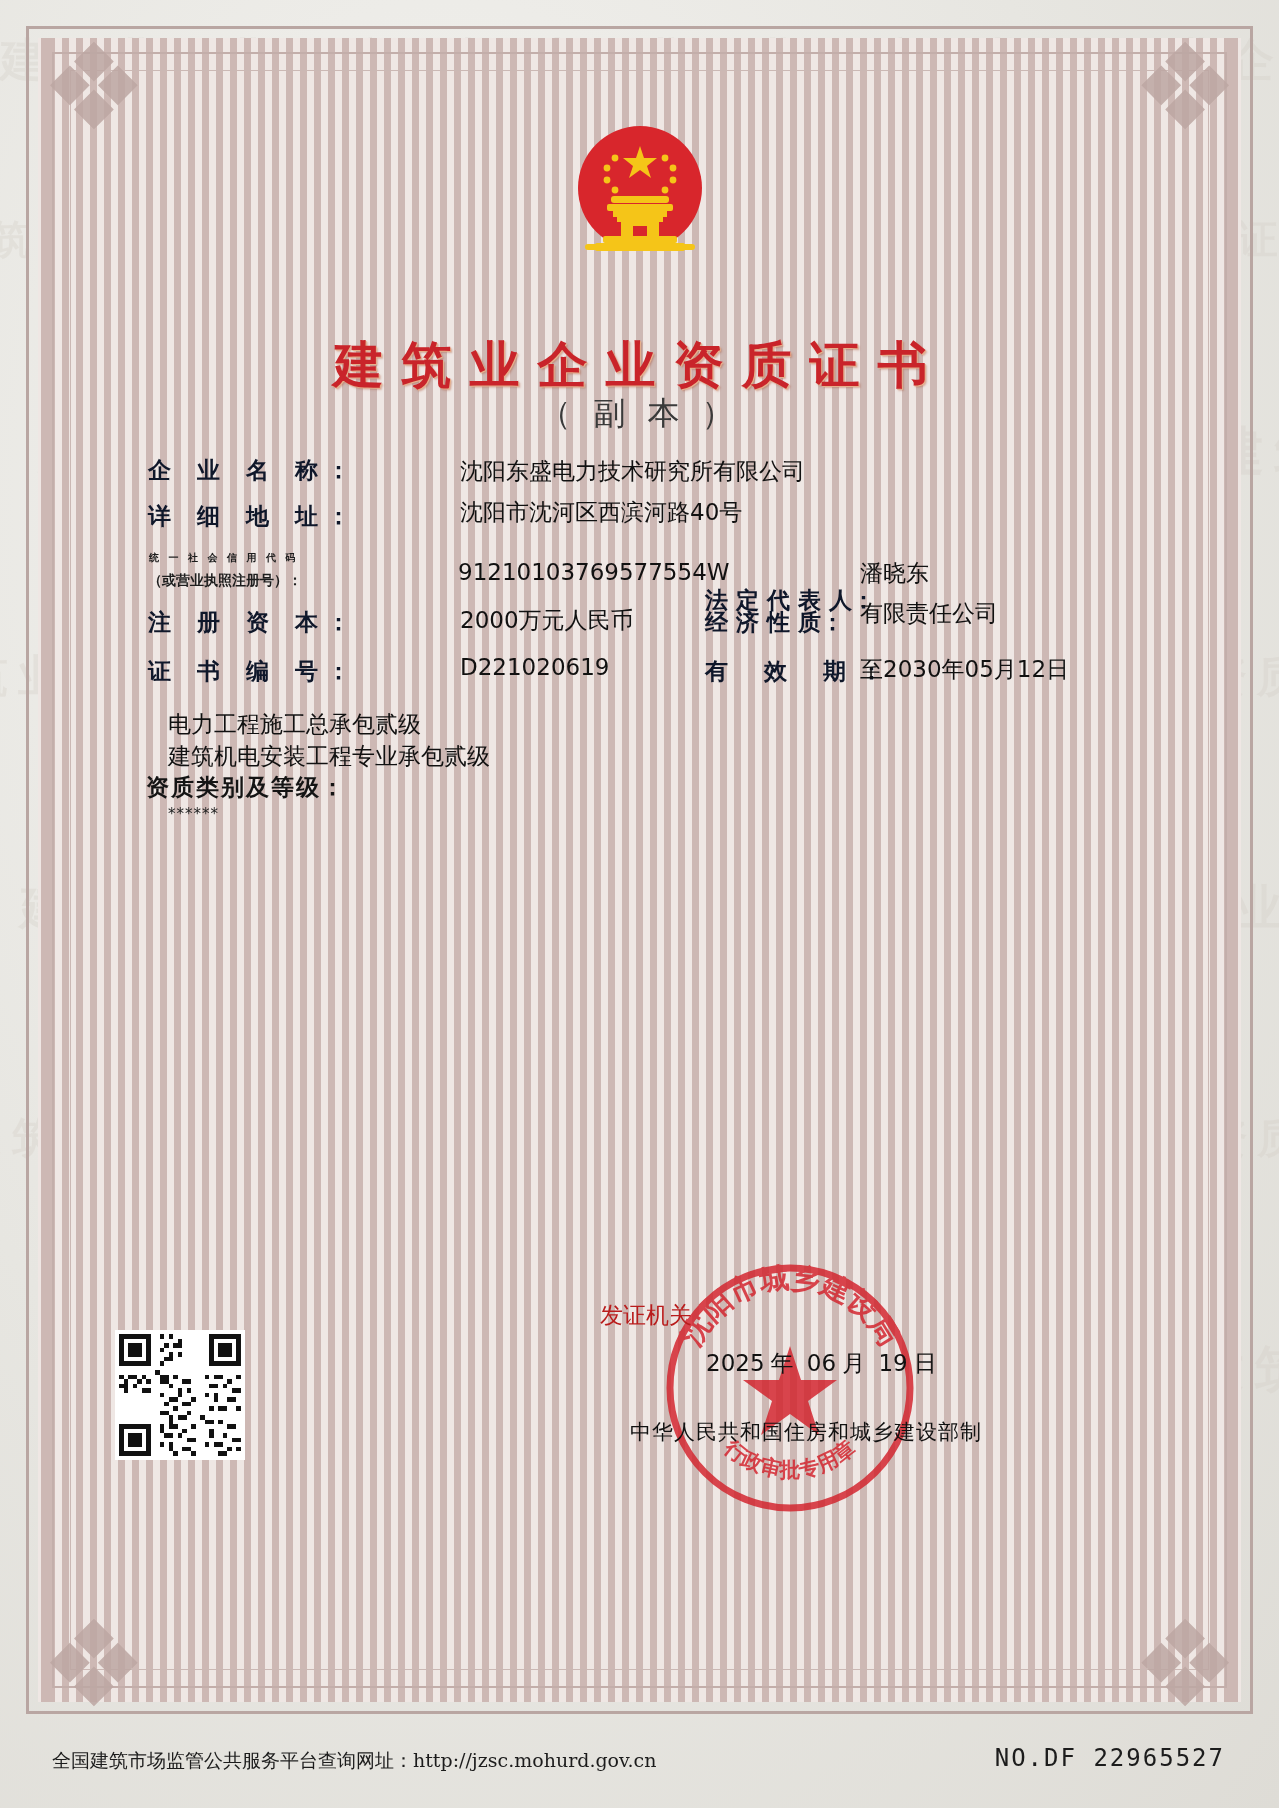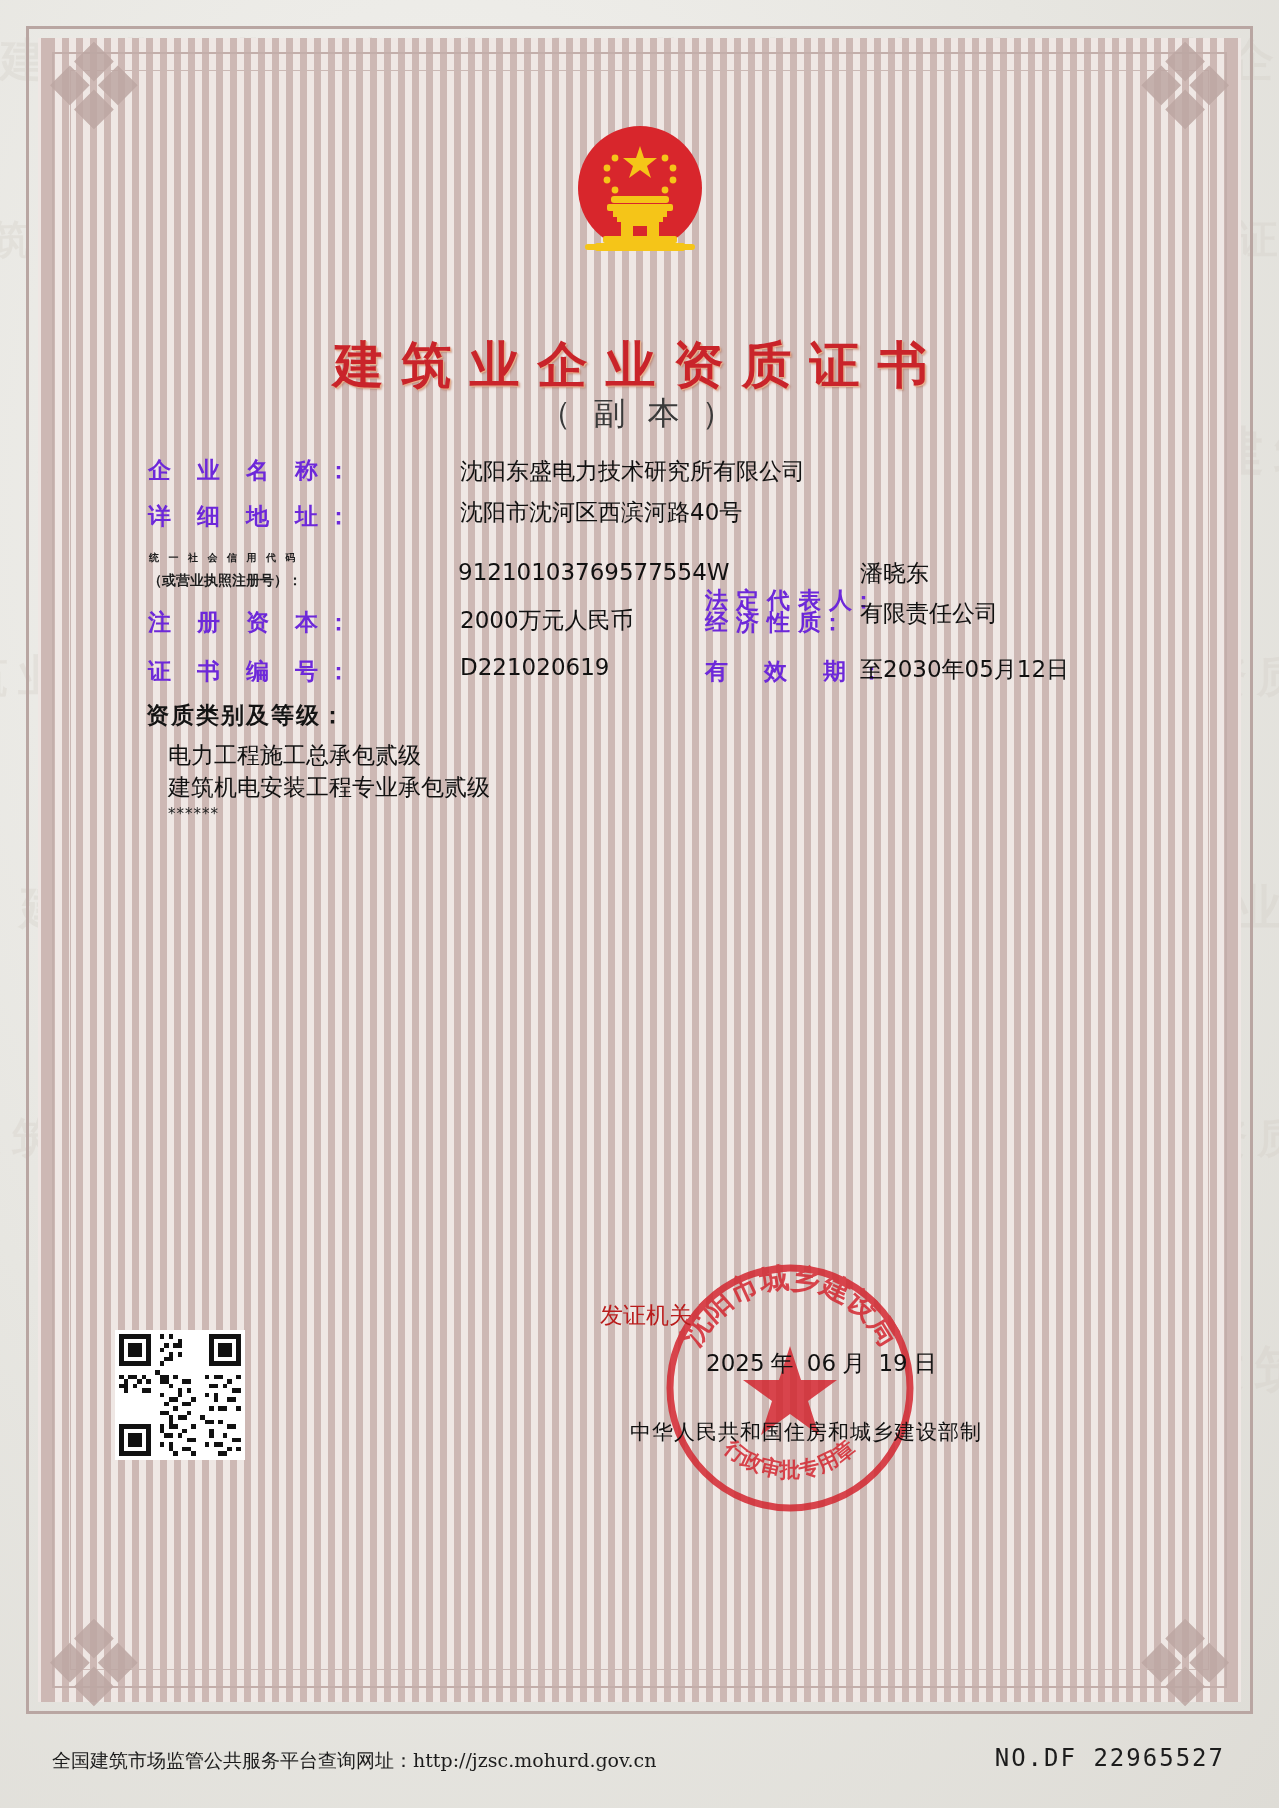--- a/index.html
+++ b/index.html
@@ -129,21 +129,21 @@
   #fields {
     position: absolute;
     left: 140px;
     top: 455px;
     width: 1000px;
     color: #1d1d1d;
   }
   .lbl {
     font-size: 23px;
     font-weight: bold;
-    color: #6d28d9;
+    color: #0f172a;
     white-space: nowrap;
   }
   .lbl.spaced { letter-spacing: 9px; }
   .val {
     font-size: 23px;
     color: #111;
     white-space: nowrap;
   }
   .abs { position: absolute; }
 
@@ -349,25 +349,25 @@
     <div class="val abs" id="f-rep-val">潘晓东</div>
 
     <div class="lbl abs" id="f-econ-lbl">经 济 性 质：</div>
     <div class="val abs" id="f-econ-val">有限责任公司</div>
 
     <div class="lbl abs" id="f-valid-lbl">有 效 期：</div>
     <div class="val abs" id="f-valid-val">至2030年05月12日</div>
   </div>
 
   <div id="qual">
-    <div id="qual-title">资质类别及等级：</div>
     <div id="qual-list">
       <div>电力工程施工总承包贰级</div>
       <div>建筑机电安装工程专业承包贰级</div>
     </div>
+    <div id="qual-title">资质类别及等级：</div>
     <div id="qual-stars">******</div>
   </div>
 
   <div id="seal">
     <svg viewBox="0 0 260 260" width="260" height="260" aria-hidden="true">
       <g opacity="0.82">
         <circle cx="130" cy="130" r="120" fill="none" stroke="#d3212b" stroke-width="7"></circle>
         <polygon fill="#d3212b" points="130,88 141,122 177,122 148,143 159,177 130,156 101,177 112,143 83,122 119,122"></polygon>
         <path id="sealTop" d="M 30,130 A 100,100 0 0 1 230,130" fill="none"></path>
         <text font-size="29" font-weight="bold" fill="#d3212b" font-family="'DejaVu Sans','Liberation Sans',sans-serif">

